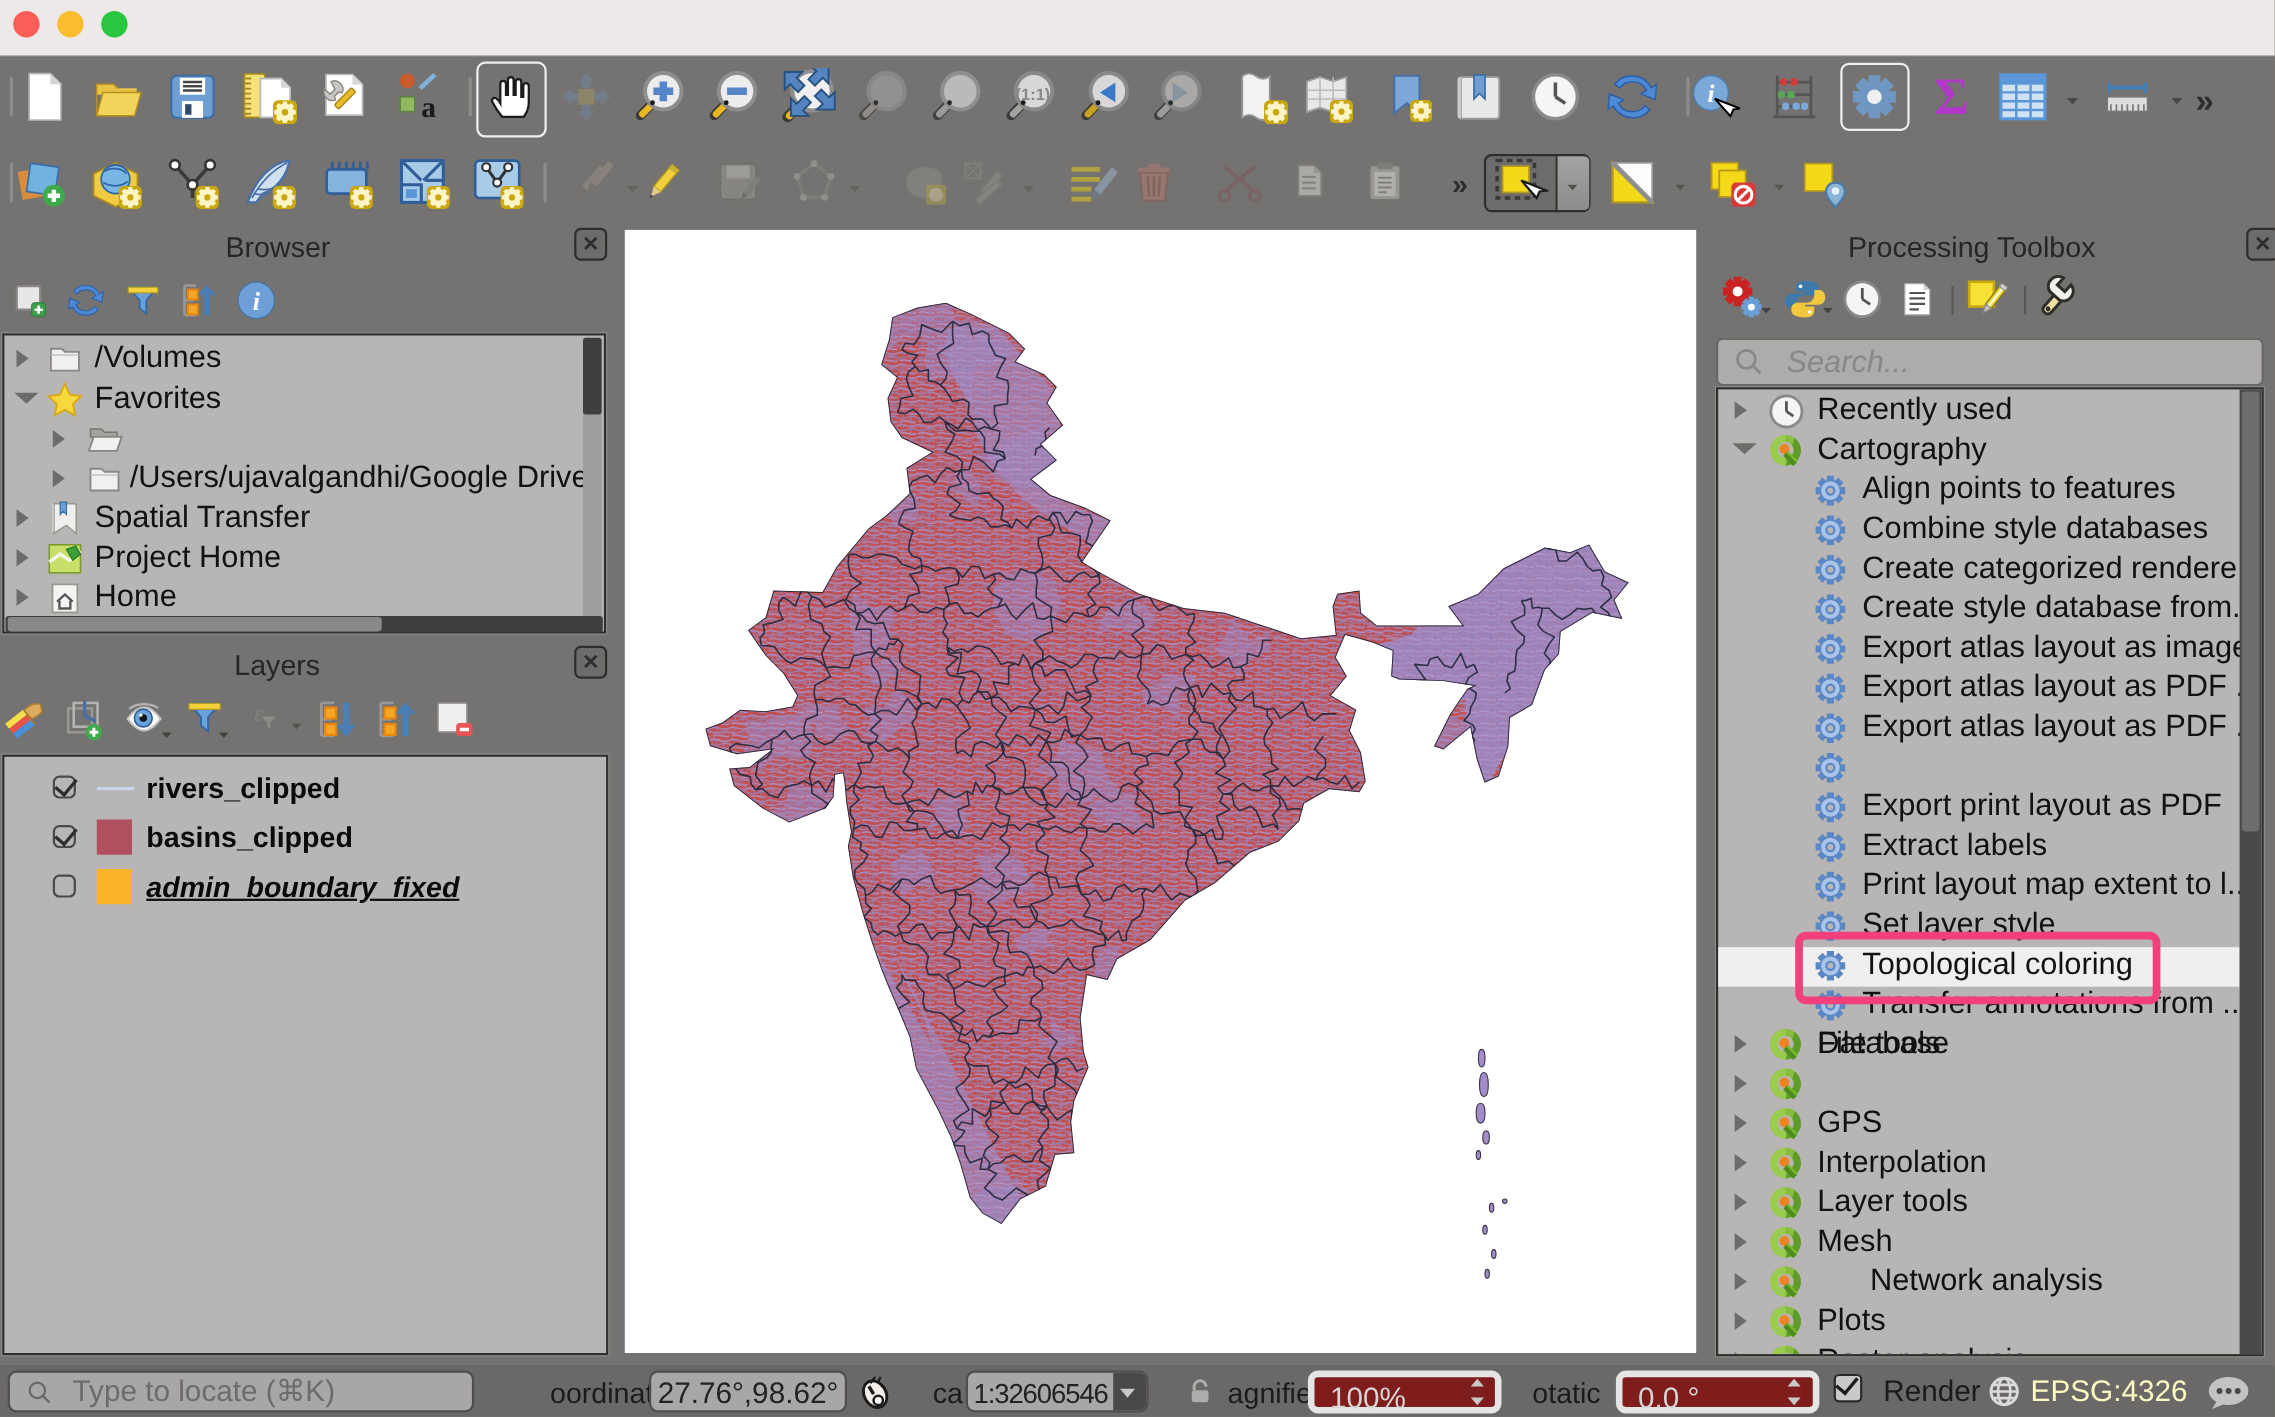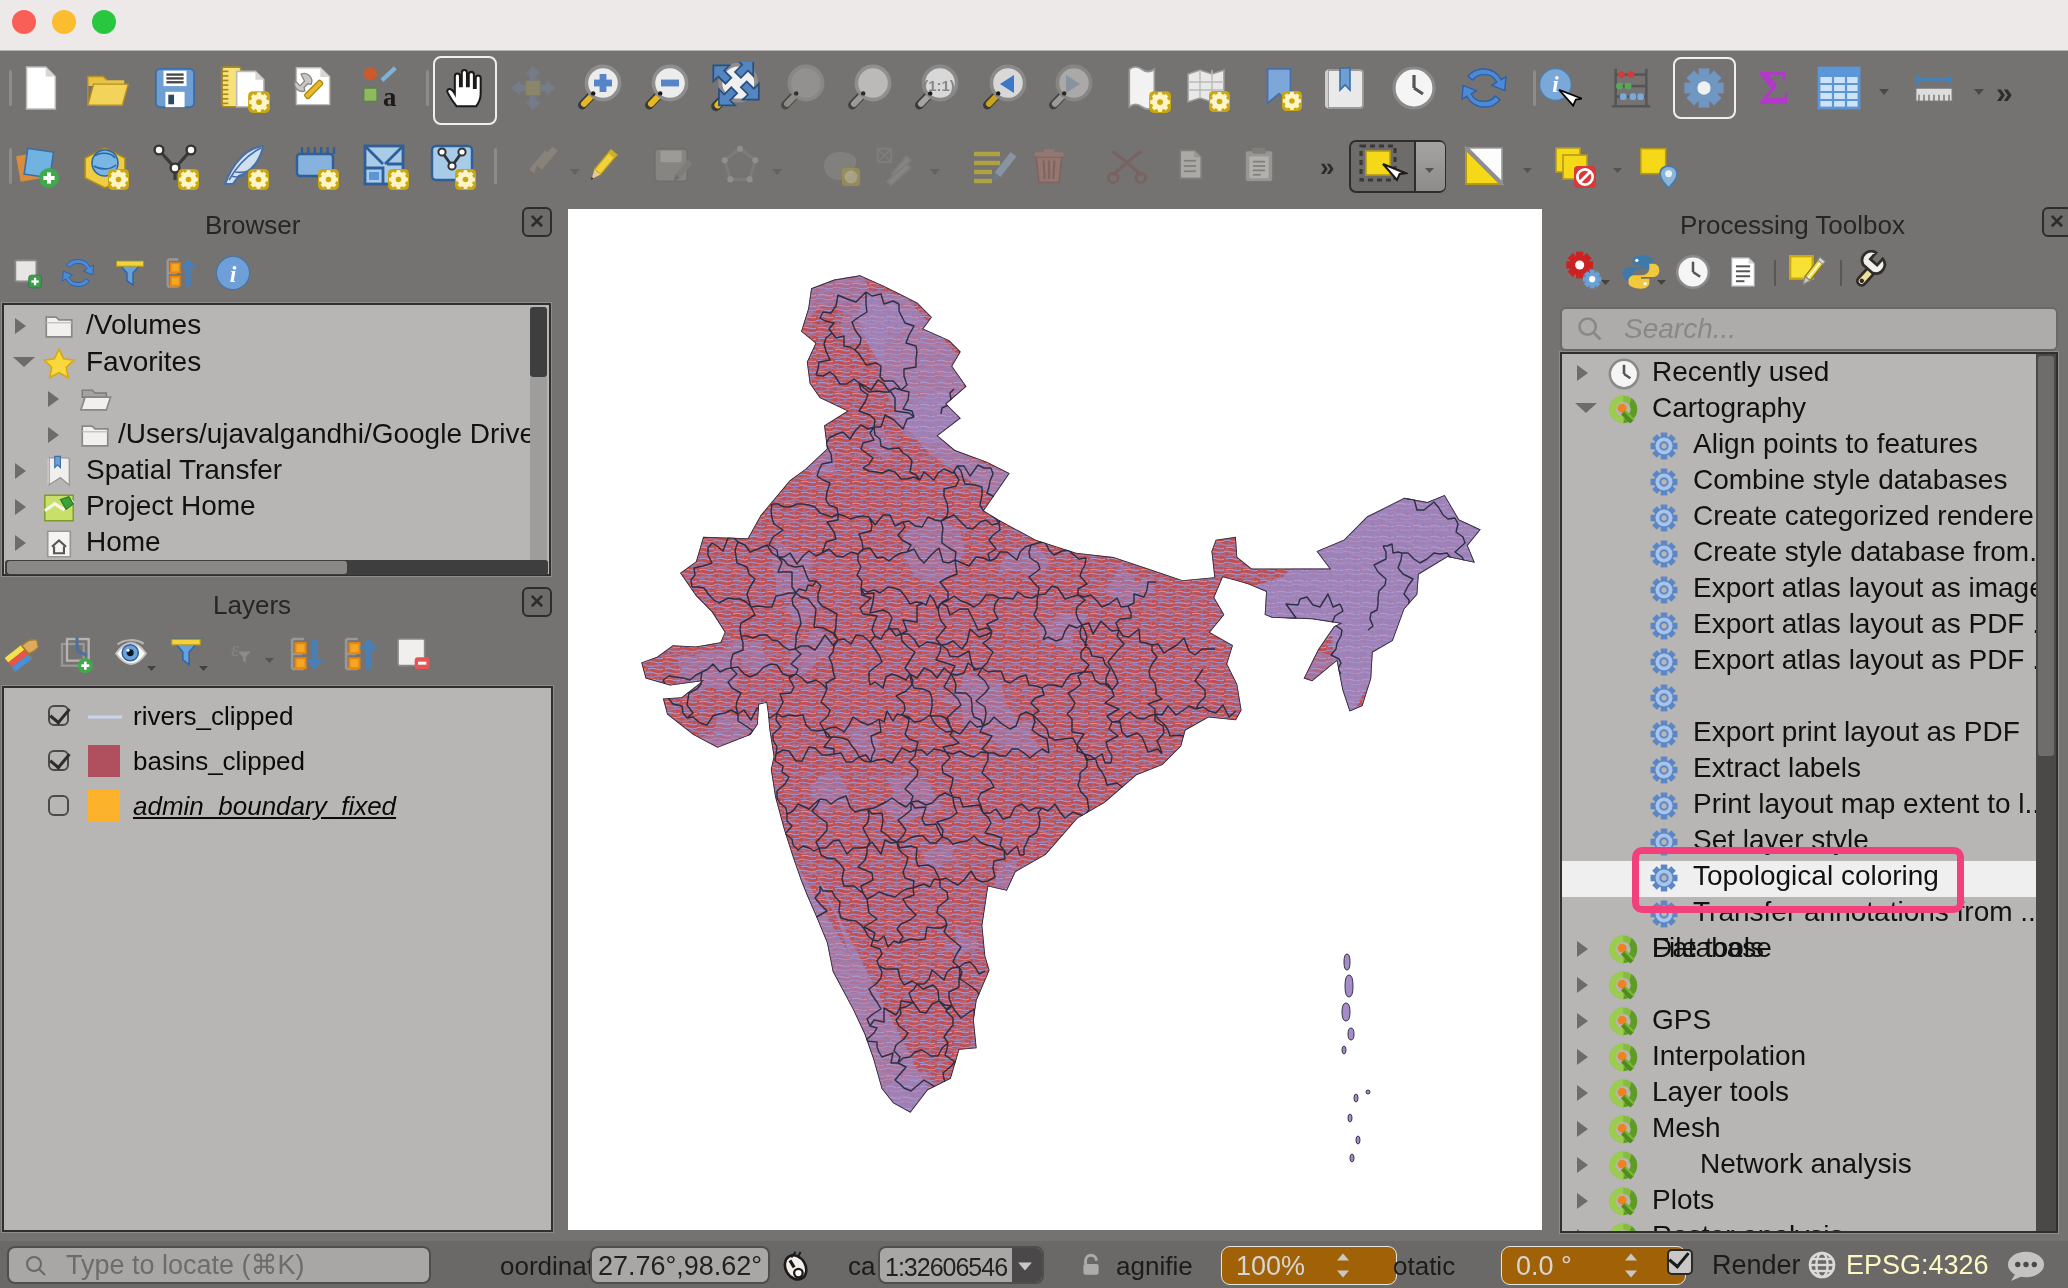--- a/index.html
+++ b/index.html
@@ -14,25 +14,25 @@
 #canvas { position:absolute; left:568px; top:209px; width:974px; height:1021px; background:#fff; overflow:hidden; }
 .ptitle { position:absolute; font-size:26px; color:#262626; }
 .closeb { position:absolute; width:30px; height:30px; border:2px solid #2e2d2c; border-radius:6px; background:#6e6c6a; color:#2a2a2a; }
 .closeb:before { content:"\2715"; position:absolute; left:5px; top:1px; font-size:19px; font-weight:bold; color:#2e2d2c; }
 .tree { position:absolute; background:#b7b6b5; border:2px solid #2f2f2e; box-shadow:0 0 0 1px #8f8d8b; }
 .arr { position:absolute; width:0; height:0; border-left:11px solid #6e6c6a; border-top:8px solid transparent; border-bottom:8px solid transparent; }
 .arr.down { border-left:11px solid transparent; border-right:11px solid transparent; border-top:10px solid #6e6c6a; border-bottom:none; width:0; }
 .ti-wrap { position:absolute; width:34px; height:34px; }
 .ti { width:34px; height:34px; }
 .btxt, .ptxt { position:absolute; font-size:28px; color:#111; white-space:nowrap; }
-.ltxt { position:absolute; font-size:26px; font-weight:normal; color:#0a0a0a; white-space:nowrap;text-align:right; }
+.ltxt { position:absolute; font-size:26px; font-weight:bold; color:#0a0a0a; white-space:nowrap;text-align:right; }
 #statusbar { position:absolute; left:0; top:1241px; width:2068px; height:47px; background:#6b6967; }
 #statusbar .lbl { position:absolute; top:10px; font-size:26px; color:#1b1b1b; }
 .sbox { position:absolute; background:#a9a7a6; border:2px solid #504e4d; border-radius:8px; color:#222; }
-.dbox { position:absolute; background:#a16207; border:1px solid #e5e5e5; border-radius:9px; color:#d8d6d5;margin-left:32px; }
+.dbox { position:absolute; background:#7f1d1d; border:6px solid #e5e5e5; border-radius:9px; color:#d8d6d5; }
 </style></head>
 <body>
 <div id="win">
 
   <div id="canvas">
       <svg width="974" height="1021" viewBox="568 209 974 1021" style="position:absolute;left:0;top:0">
 <defs>
 <clipPath id="ind">
             <path d="M811.1,288.3 L834.1,279.6 L860.0,275.3 L883.1,285.4 L900.4,294.0 L917.6,302.7 L932.0,317.2 L923.4,328.7 L949.3,340.3 L960.8,351.8 L952.2,366.3 L966.6,386.5 L946.4,403.9 L960.8,418.3 L937.8,435.7 L955.1,450.1 L986.8,461.7 L1009.8,473.2 L983.9,510.8 L998.3,519.5 L1035.7,539.7 L1076.0,552.7 L1113.5,557.0 L1148.0,568.6 L1182.6,580.2 L1214.3,577.3 L1211.4,551.2 L1215.7,539.7 L1235.9,536.8 L1237.3,557.0 L1251.7,568.6 L1280.5,568.6 L1315.1,568.6 L1329.5,568.6 L1316.5,551.2 L1343.9,539.7 L1366.9,516.6 L1404.4,497.8 L1427.4,502.1 L1444.7,494.9 L1459.1,519.5 L1480.7,529.6 L1467.7,545.5 L1474.9,562.8 L1447.6,557.0 L1418.8,574.4 L1417.3,594.6 L1404.4,609.1 L1392.8,640.8 L1372.7,652.4 L1371.2,678.4 L1362.6,705.9 L1349.6,711.6 L1342.4,690.0 L1336.7,661.1 L1312.2,681.3 L1303.6,678.4 L1318.0,649.5 L1333.8,626.4 L1339.6,623.5 L1312.2,619.2 L1271.9,617.7 L1264.7,614.8 L1266.1,591.7 L1248.8,584.5 L1238.8,581.6 L1222.9,577.3 L1214.3,597.5 L1224.4,614.8 L1210.0,632.2 L1233.0,645.2 L1227.2,664.0 L1237.3,684.2 L1241.6,710.2 L1235.9,720.3 L1208.5,717.4 L1185.5,730.4 L1181.2,746.3 L1162.4,765.1 L1136.5,775.2 L1104.8,802.7 L1077.5,818.6 L1045.8,854.7 L1015.6,872.0 L1006.9,890.8 L988.2,886.5 L982.4,925.5 L985.3,955.9 L989.6,970.3 L976.7,1000.6 L973.8,1019.4 L976.7,1048.3 L959.4,1049.8 L950.8,1078.7 L927.7,1090.2 L910.4,1112.8 L893.2,1103.2 L881.6,1088.8 L873.0,1058.4 L864.4,1033.9 L852.8,1009.3 L832.7,971.7 L826.9,942.8 L816.8,918.3 L806.8,895.2 L801.0,880.7 L792.4,856.1 L783.7,828.7 L775.1,796.9 L770.8,769.4 L773.6,756.4 L769.3,729.0 L767.9,713.1 L766.4,703.0 L759.2,704.4 L757.8,724.6 L750.6,734.8 L736.2,740.5 L717.5,747.8 L693.0,734.8 L667.1,714.5 L662.8,698.6 L681.5,697.2 L700.2,682.7 L701.6,681.3 L670.0,685.6 L645.5,678.4 L641.2,662.5 L657.0,656.7 L672.8,645.2 L695.9,646.6 L720.4,642.3 L724.7,632.2 L711.7,611.9 L695.9,596.0 L680.0,572.9 L695.9,561.4 L703.1,536.8 L747.7,538.2 L760.7,515.1 L789.5,480.4 L805.3,468.9 L826.9,448.7 L824.0,425.5 L847.1,411.1 L819.7,398.1 L809.6,383.6 L806.8,362.0 L815.4,343.2 L801.0,331.6 L808.2,308.5 Z"></path>
           </clipPath>

